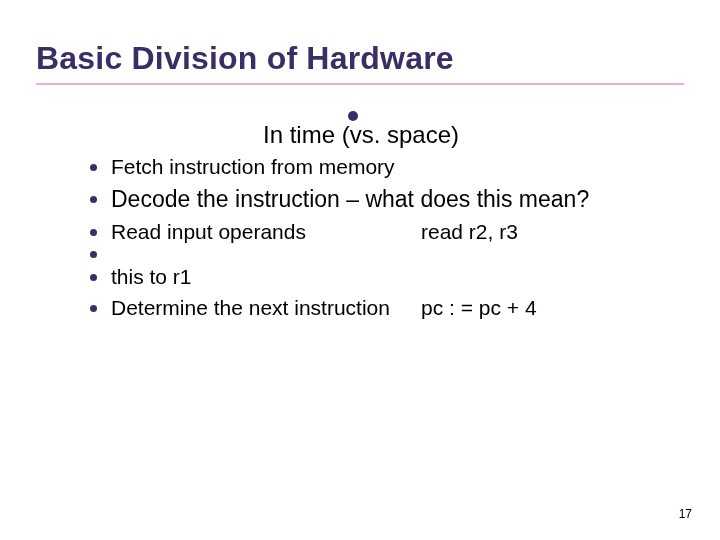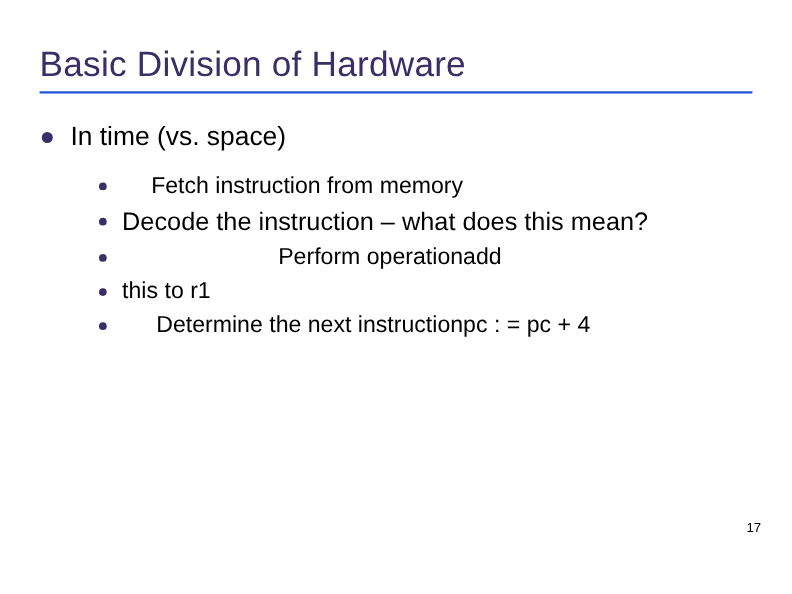--- a/index.html
+++ b/index.html
@@ -14,48 +14,48 @@
     overflow: hidden;
   }
   .slide {
     box-sizing: border-box;
     padding: 40px 36px 0 36px;
     width: 100%;
     height: 100%;
   }
   .title {
     font-size: 32px;
-    font-weight: normal;
+    font-weight: bold;
     color: #3a2e66;
-    border-bottom: 2px solid #1d4ed8;
+    border-bottom: 2px solid #f9a8d4;
     padding-bottom: 6px;
     margin: 0 0 26px 0;
     letter-spacing: 0.2px;
   }
   .bullet-l1 {
     display: flex;
     align-items: center;
-    margin-bottom: 18px;
+    margin-bottom: 6px;
     margin-left: 2px;
+    flex-direction: column;
   }
   .bullet-l1 .dot {
     width: 10px;
     height: 10px;
     border-radius: 50%;
     background: #3a2e66;
     margin-right: 16px;
     flex-shrink: 0;
   }
   .bullet-l1 .text {
     font-size: 24px;
     color: #000000;
   }
   .sublist {
     margin-left: 54px;
-    text-align: right;
   }
   .bullet-l2 {
     display: flex;
     align-items: center;
     margin-bottom: 7px;
   }
   .bullet-l2 .dot {
     width: 7px;
     height: 7px;
     border-radius: 50%;
@@ -73,21 +73,21 @@
     flex-shrink: 0;
   }
   .bullet-l2 .right {
   }
   .bullet-l2 .full {
     font-size: 23px;
   }
   .page-num {
     position: absolute;
     right: 28px;
-    bottom: 53px;
+    bottom: 19px;
     font-size: 12px;
     color: #000000;
   }
 </style>
 </head>
 <body>
 
 <div class="slide">
   <h1 class="title">Basic Division of Hardware</h1>
 
@@ -105,27 +105,30 @@
       </div>
     </div>
 
     <div class="bullet-l2">
       <span class="dot"></span>
       <div class="row">
         <span class="full">Decode the instruction – what does this mean?</span>
       </div>
     </div>
 
+    <div class="bullet-l2">
+      <span class="dot"></span>
+      <div class="row">
+        <span class="left">Read input operands</span>
+        <span class="right">read r2, r3</span>
+      </div>
+    </div>
 
     <div class="bullet-l2">
       <span class="dot"></span>
-      <div class="row">
-        <span class="left">Perform operation</span>
-        <span class="right">add</span>
-      </div>
     </div>
 
     <div class="bullet-l2">
       <span class="dot"></span>
       <div class="row">
         <span class="right">this to r1</span>
       </div>
     </div>
 
     <div class="bullet-l2">

